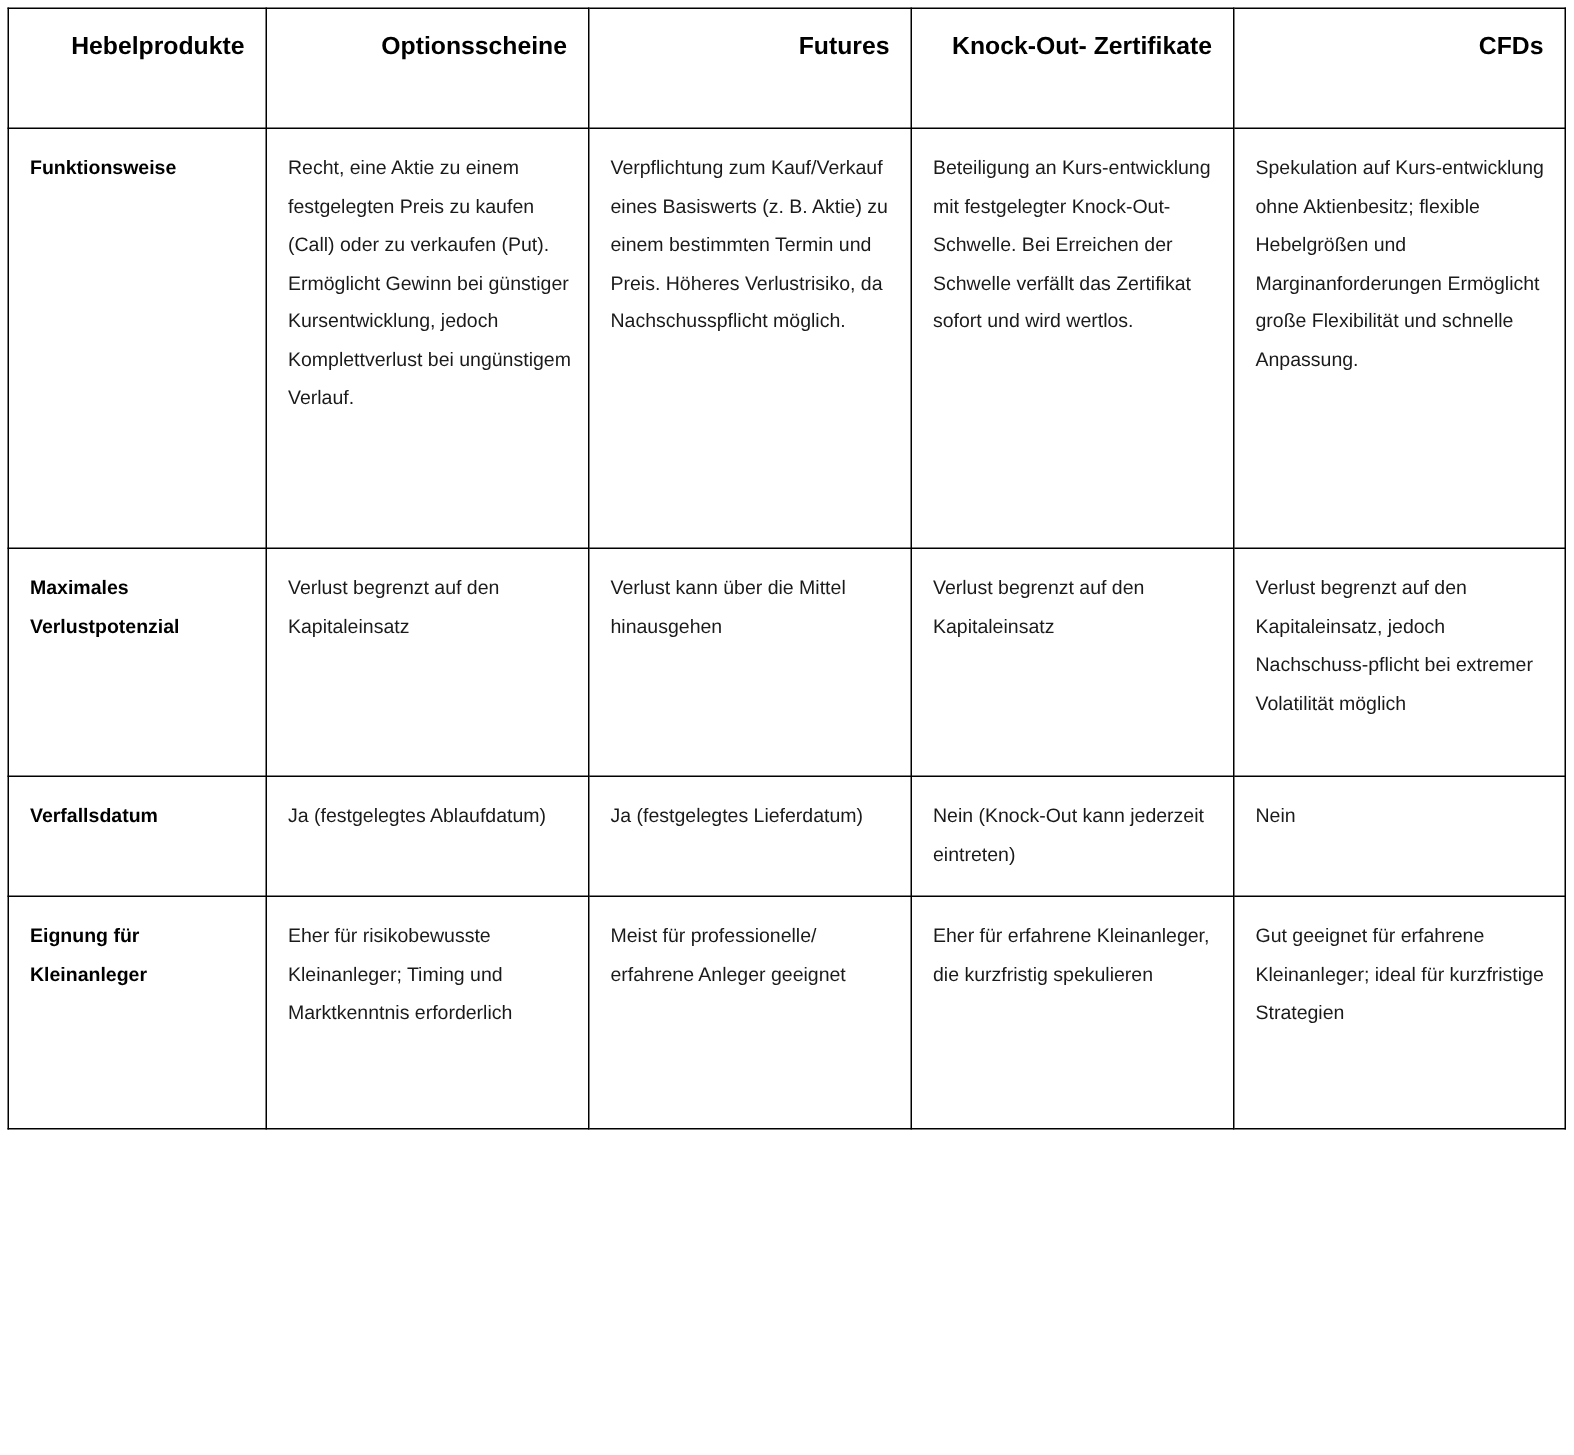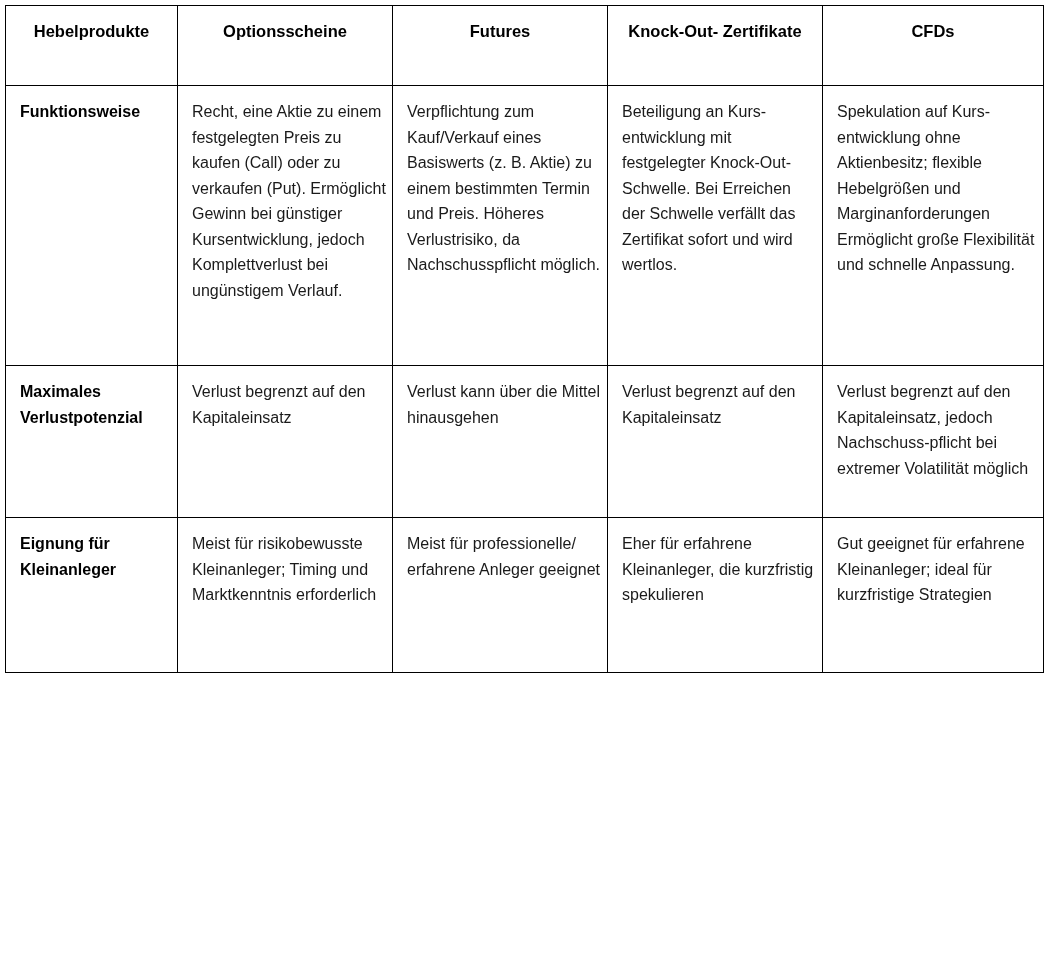--- a/index.html
+++ b/index.html
@@ -30,38 +30,38 @@
     width: 1038px;
     border-collapse: collapse;
     table-layout: fixed;
     background: #ffffff;
   }
 
   table.cmp td {
     border: 1.4px solid #000000;
     vertical-align: top;
     padding: 13px 6px 10px 14px;
-    font-size: 16px;
+    font-size: 13px;
     line-height: 25.5px;
     color: #1a1a1a;
     box-sizing: border-box;
     word-wrap: break-word;
     overflow-wrap: break-word;
   }
 
   table.cmp td.rowhead,
   table.cmp th {
     font-weight: bold;
     color: #000000;
   }
 
   table.cmp thead th {
     border: 1.4px solid #000000;
     vertical-align: top;
-    text-align: center;
+    text-align: right;
     padding: 13px 14px 10px 14px;
     font-size: 16.5px;
     line-height: 25.5px;
     box-sizing: border-box;
   }
 
   
   col.c0 { width: 172px; }
   col.c1 { width: 215px; }
   col.c2 { width: 215px; }
@@ -114,24 +114,31 @@
       </tr>
 
       <tr class="r-1">
         <td class="rowhead">Maximales Verlustpotenzial</td>
         <td>Verlust begrenzt auf den Kapitaleinsatz</td>
         <td>Verlust kann über die Mittel hinausgehen</td>
         <td>Verlust begrenzt auf den Kapitaleinsatz</td>
         <td>Verlust begrenzt auf den Kapitaleinsatz, jedoch Nachschuss-pflicht bei extremer Volatilität möglich</td>
       </tr>
 
+      <tr class="r-2">
+        <td class="rowhead">Verfallsdatum</td>
+        <td>Ja (festgelegtes Ablaufdatum)</td>
+        <td>Ja (festgelegtes Lieferdatum)</td>
+        <td>Nein (Knock-Out kann jederzeit eintreten)</td>
+        <td>Nein</td>
+      </tr>
 
       <tr class="r-3">
         <td class="rowhead">Eignung für Kleinanleger</td>
-        <td>Meist für risikobewusste Kleinanleger; Timing und Marktkenntnis erforderlich</td>
+        <td>Eher für risikobewusste Kleinanleger; Timing und Marktkenntnis erforderlich</td>
         <td>Meist für professionelle/ erfahrene Anleger geeignet</td>
         <td>Eher für erfahrene Kleinanleger, die kurzfristig spekulieren</td>
         <td>Gut geeignet für erfahrene Kleinanleger; ideal für kurzfristige Strategien</td>
       </tr>
 
 
 
     </tbody>
   </table>
 

